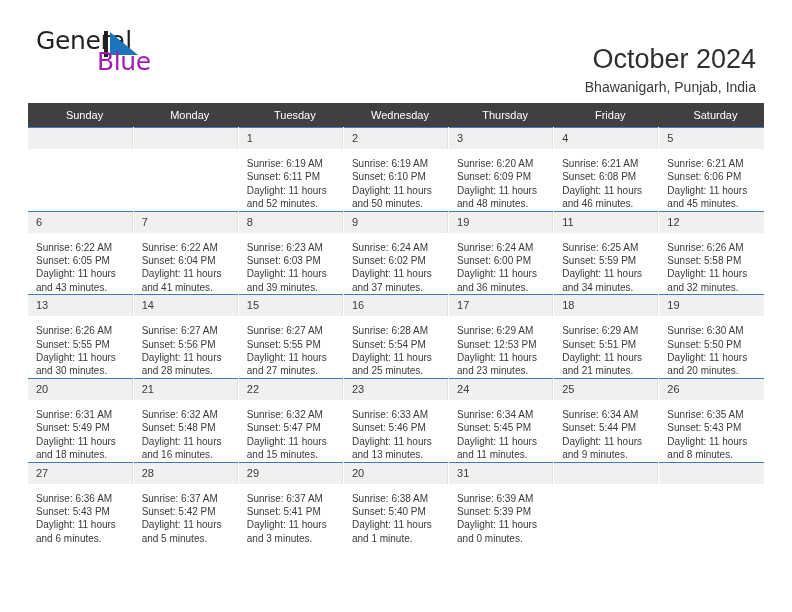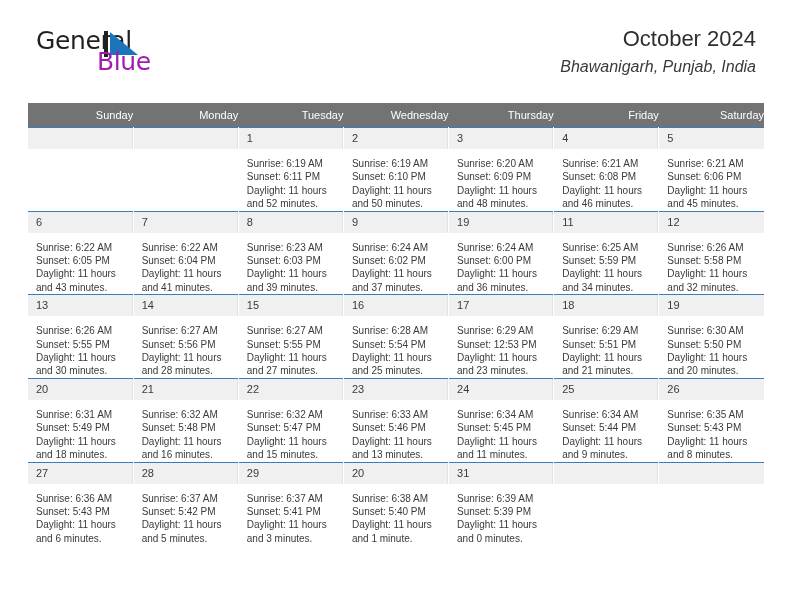--- a/index.html
+++ b/index.html
@@ -60,53 +60,53 @@
     height: 26px;
   }
 
   .title-block {
     position: absolute;
     right: 8px;
     top: 22px;
     text-align: right;
   }
   .cal-title {
-    font-size: 22px;
+    font-size: 27px;
     color: #2f2f2f;
     line-height: 34px;
     white-space: nowrap;
+    margin-top: 20px;
   }
   .cal-subtitle {
-    font-size: 16px;
+    font-size: 14px;
     color: #3a3a3a;
     line-height: 22px;
     white-space: nowrap;
-    font-style: italic;
   }
 
   
   .calendar {
     position: absolute;
     left: 28px;
     top: 103px;
     width: 736px;
   }
   table.cal {
     border-collapse: collapse;
     table-layout: fixed;
     width: 736px;
   }
   table.cal col { width: 105.14px; }
 
   thead th {
-    background: #737373;
+    background: #404040;
     color: #ffffff;
     font-size: 11px;
     font-weight: normal;
-    text-align: right;
+    text-align: center;
     padding: 5px 0 5px 8px;
     height: 14px;
     border: none;
   }
 
   tbody td {
     vertical-align: top;
     padding: 0;
     border-top: 1px solid #3b7cbf;
     border-right: 1px solid #ffffff;

